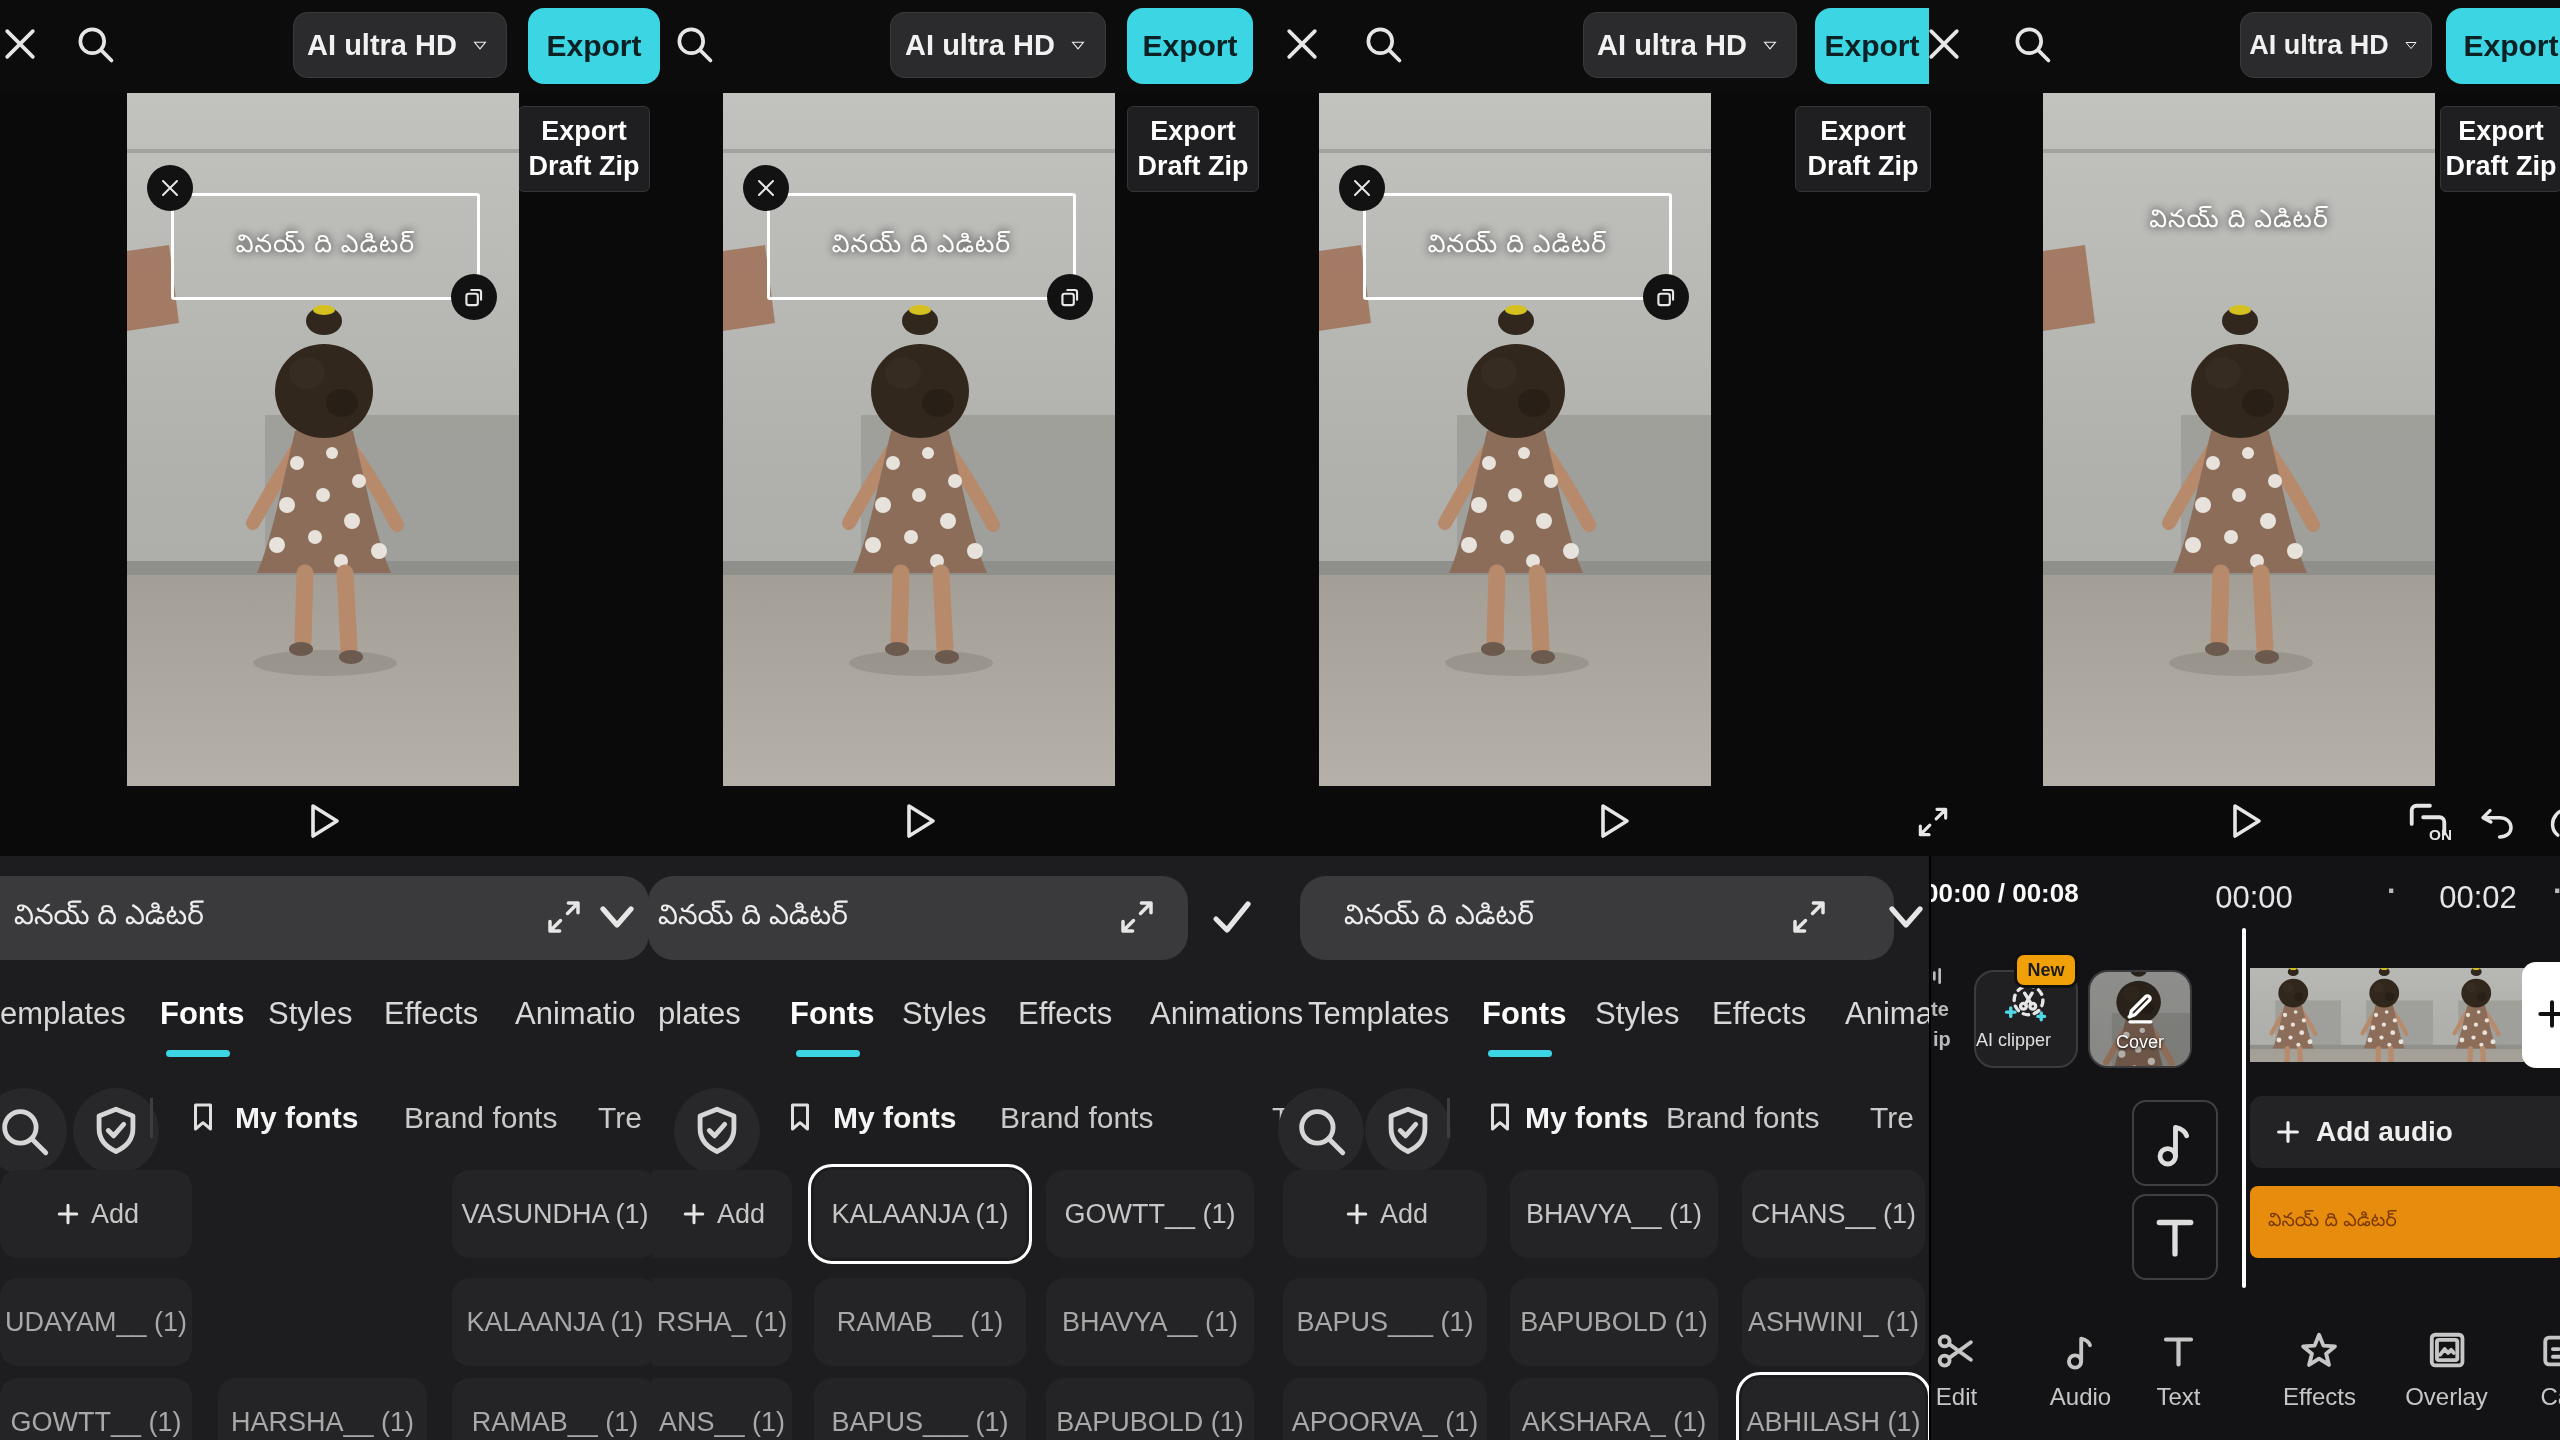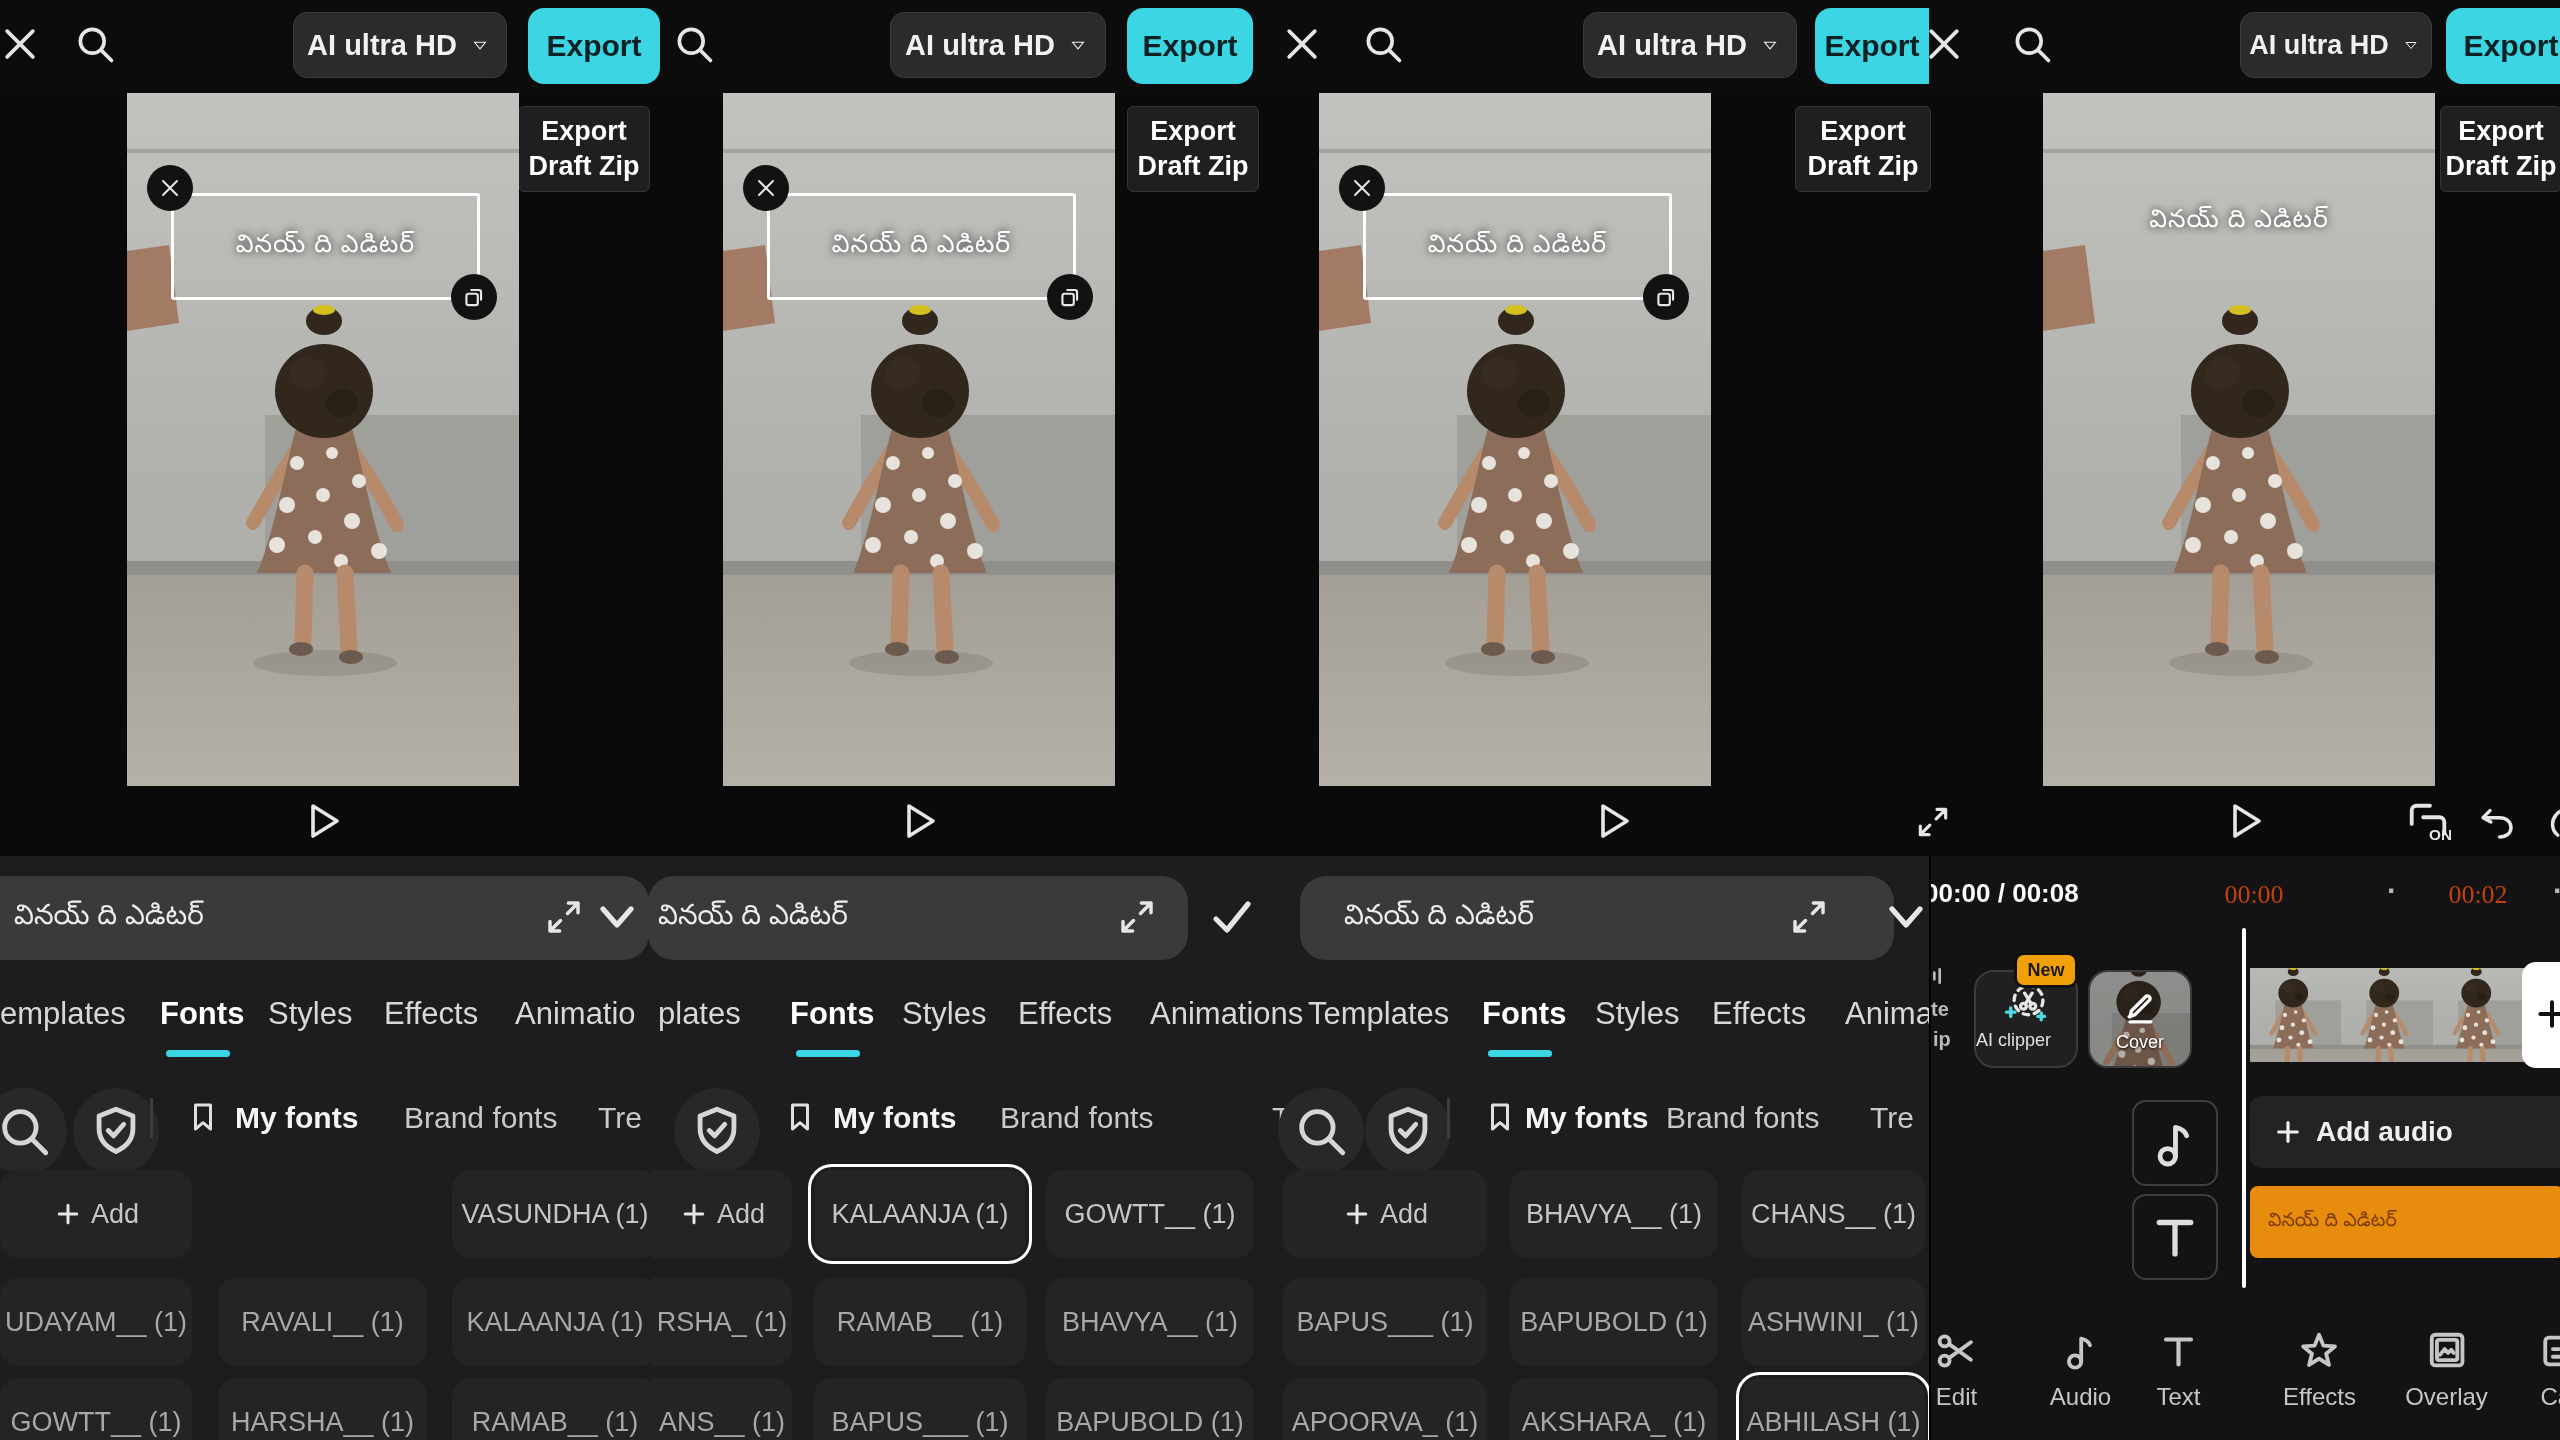--- a/index.html
+++ b/index.html
@@ -27,21 +27,21 @@
   .navcirc{width:58px;height:58px;border-radius:50%;background:#28282a;top:1088px;color:#d6d6d6;}
   .navtxt{top:1101px;font-size:30px;color:#c9c9c9;white-space:nowrap;}
   .navtxt.b{color:#f5f5f5;font-weight:700;}
   .cell{height:88px;background:#242426;border-radius:18px;display:flex;align-items:center;justify-content:center;gap:8px;color:#c6c6c6;font-size:27px;white-space:nowrap;overflow:hidden;}
   .cell.sel{outline:3px solid #fff;outline-offset:3px;}
   .cell.cutl{border-top-left-radius:0;border-bottom-left-radius:0;}
   .rowdim{color:#a8a8a8;}
   .tbi{display:flex;flex-direction:column;align-items:center;gap:9px;color:#d2d2d2;}
   .tbi span{font-size:24px;color:#c6c6c6;margin-left:9px;}
   .frag{color:#b9b9b9;font-size:20px;font-weight:700;}
-  .rul{font-size:26px;color:#c2410c;font-family:Liberation Serif, serif;}
+  .rul{font-size:31px;color:#e5e5e5;}
   .ruldot{font-size:30px;color:#b9b9b9;font-weight:700;}
 </style>
 </head>
 <body>
 
 <svg width="0" height="0" style="position:absolute" aria-hidden="true">
   <defs>
     <linearGradient id="wg" x1="0" y1="0" x2="0" y2="1">
       <stop offset="0" stop-color="#c2c3bf"></stop>
         <stop offset="0.55" stop-color="#b0b1ad"></stop>
@@ -187,23 +187,20 @@
         </svg>
       </span>
       <span>Add</span>
     </div>
     <div class="cell" style="position:absolute;left:452px;top:1170px;width:206px;">
       <span>VASUNDHA (1)</span>
     </div>
     <div class="cell rowdim" style="position:absolute;left:0px;top:1278px;width:192px;">
       <span>UDAYAM__ (1)</span>
     </div>
-    <div class="cell rowdim" style="position:absolute;left:218px;top:1278px;width:209px;">
-      <span>RAVALI__ (1)</span>
-    </div>
     <div class="cell rowdim" style="position:absolute;left:452px;top:1278px;width:206px;">
       <span>KALAANJA (1)</span>
     </div>
     <div class="cell rowdim" style="position:absolute;left:0px;top:1378px;width:192px;">
       <span>GOWTT__ (1)</span>
     </div>
     <div class="cell rowdim" style="position:absolute;left:218px;top:1378px;width:209px;">
       <span>HARSHA__ (1)</span>
     </div>
     <div class="cell rowdim" style="position:absolute;left:452px;top:1378px;width:206px;">

